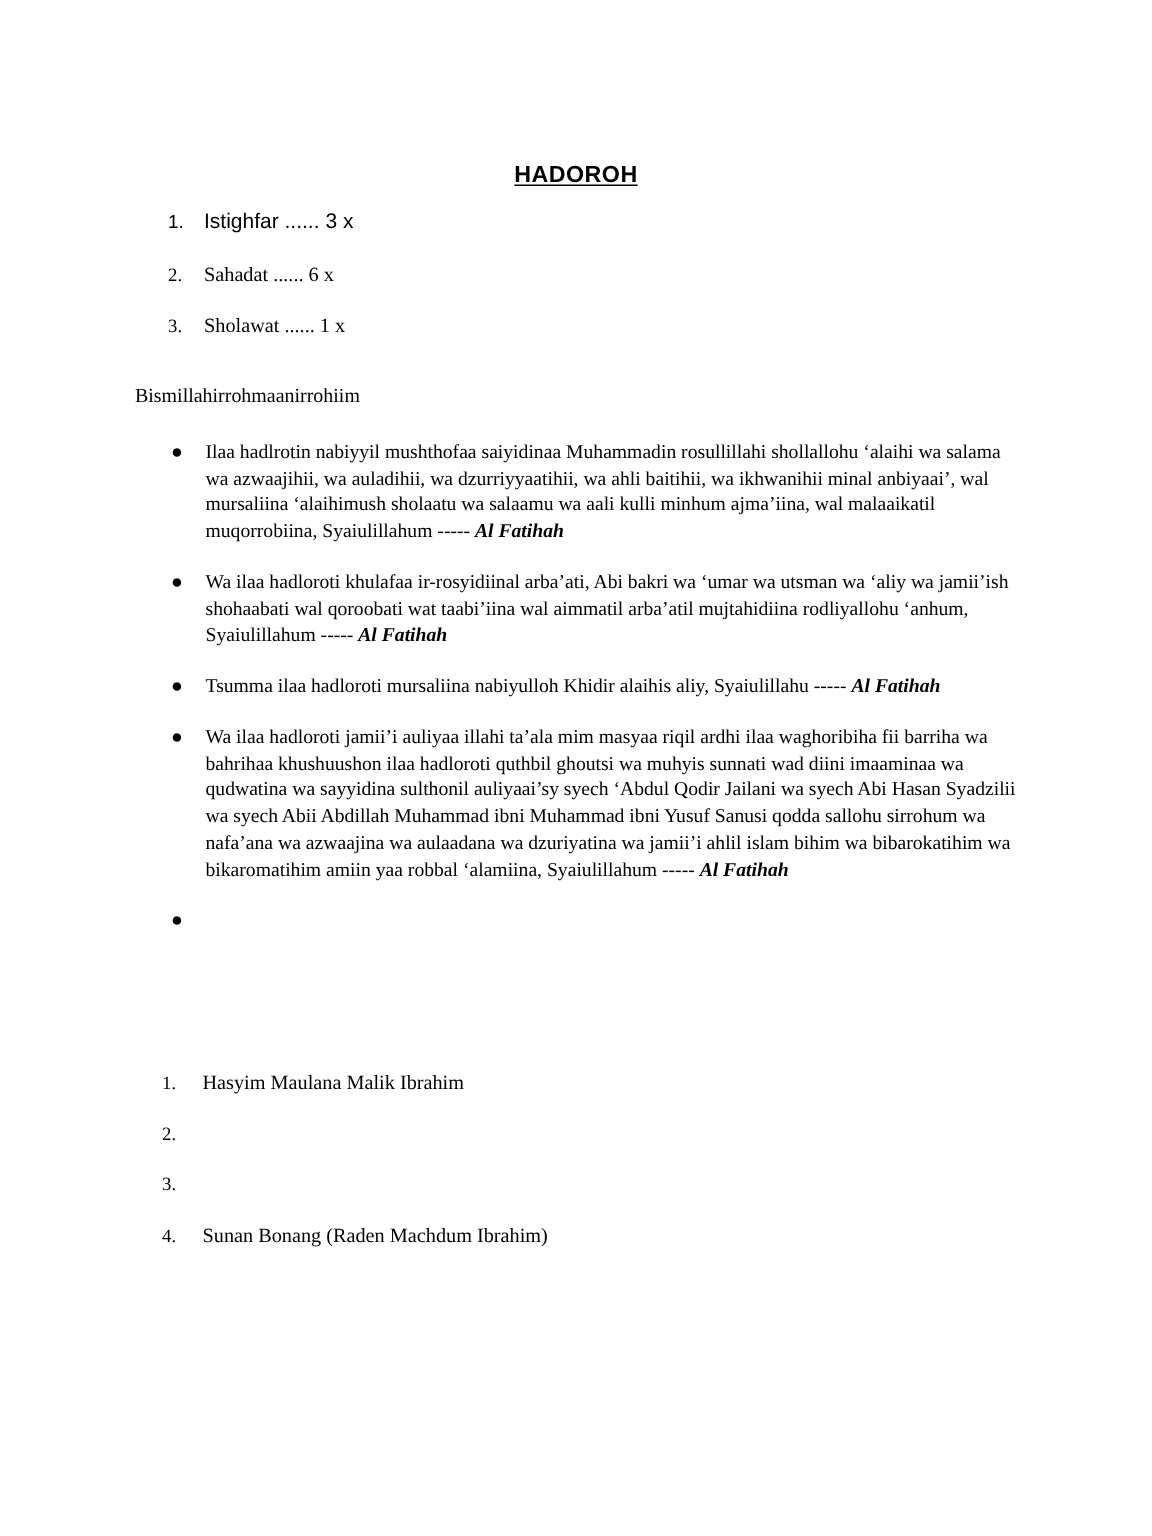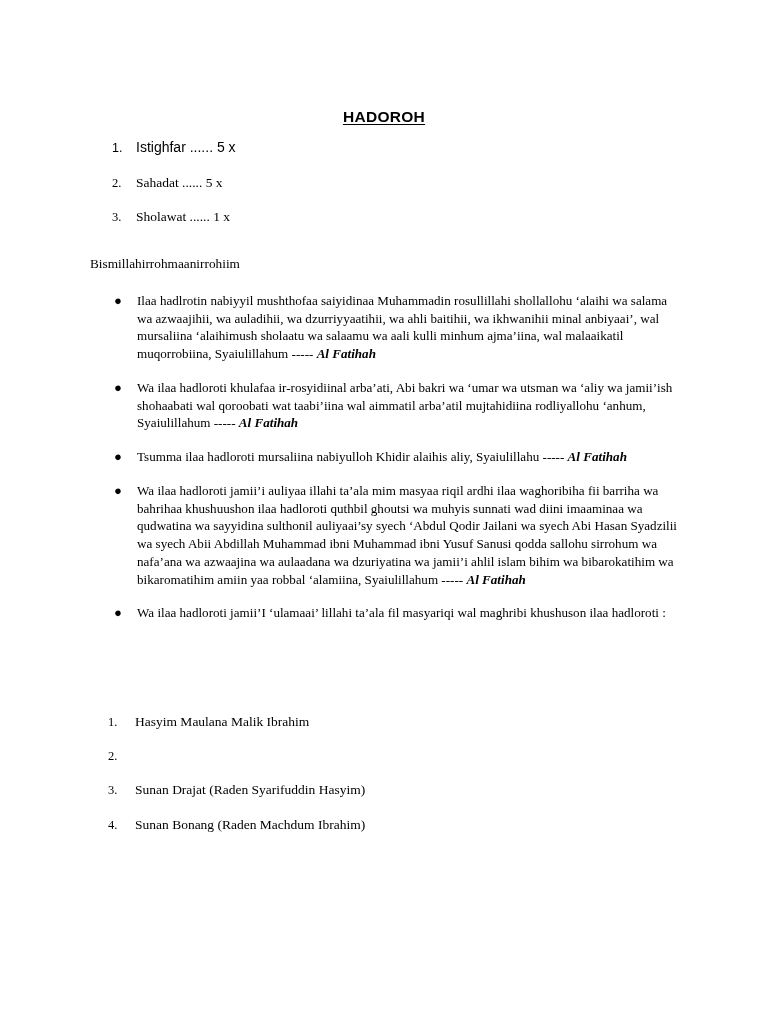--- a/index.html
+++ b/index.html
@@ -130,25 +130,25 @@
 </head>
 <body>
 
 <div class="page">
 
   <div class="doc-title">HADOROH</div>
 
   <div class="top-list">
     <div class="li sans">
       <span class="num">1.</span>
-      <span class="li-text">Istighfar ...... 5 x</span>
+      <span class="li-text">Istighfar ...... 3 x</span>
     </div>
     <div class="li">
       <span class="num">2.</span>
-      <span class="li-text">Sahadat ...... 5 x</span>
+      <span class="li-text">Sahadat ...... 6 x</span>
     </div>
     <div class="li">
       <span class="num">3.</span>
       <span class="li-text">Sholawat ...... 1 x</span>
     </div>
   </div>
 
   <div class="basmalah">Bismillahirrohmaanirrohiim</div>
 
   <div class="bullets">
@@ -168,36 +168,34 @@
       <span class="para">Tsumma ilaa hadloroti mursaliina nabiyulloh Khidir alaihis aliy, Syaiulillahu ----- </span><span class="alfatihah">Al Fatihah</span>
     </div>
 
     <div class="bullet-item">
       <span class="bullet-dot">●</span>
       <span class="para">Wa ilaa hadloroti jamii’i auliyaa illahi ta’ala mim masyaa riqil ardhi ilaa waghoribiha fii barriha wa bahrihaa khushuushon ilaa hadloroti quthbil ghoutsi wa muhyis sunnati wad diini imaaminaa wa qudwatina wa sayyidina sulthonil auliyaai’sy syech ‘Abdul Qodir Jailani wa syech Abi Hasan Syadzilii wa syech Abii Abdillah Muhammad ibni Muhammad ibni Yusuf Sanusi qodda sallohu sirrohum wa nafa’ana wa azwaajina wa aulaadana wa dzuriyatina wa jamii’i ahlil islam bihim wa bibarokatihim wa bikaromatihim amiin yaa robbal ‘alamiina, Syaiulillahum ----- </span><span class="alfatihah">Al Fatihah</span>
     </div>
 
     <div class="bullet-item">
       <span class="bullet-dot">●</span>
-      <span class="para">Wa ilaa hadloroti jamii’I ‘ulamaai’ lillahi ta’ala fil masyariqi wal maghribi khushuson ilaa hadloroti :</span>
     </div>
 
   </div>
 
   <div class="sunan-list">
     <div class="li">
       <span class="num">1.</span>
       <span class="li-text">Hasyim Maulana Malik Ibrahim</span>
     </div>
     <div class="li">
       <span class="num">2.</span>
     </div>
     <div class="li">
       <span class="num">3.</span>
-      <span class="li-text">Sunan Drajat (Raden Syarifuddin Hasyim)</span>
     </div>
     <div class="li">
       <span class="num">4.</span>
       <span class="li-text">Sunan Bonang (Raden Machdum Ibrahim)</span>
     </div>
   </div>
 
 </div>
 
 </body></html>

